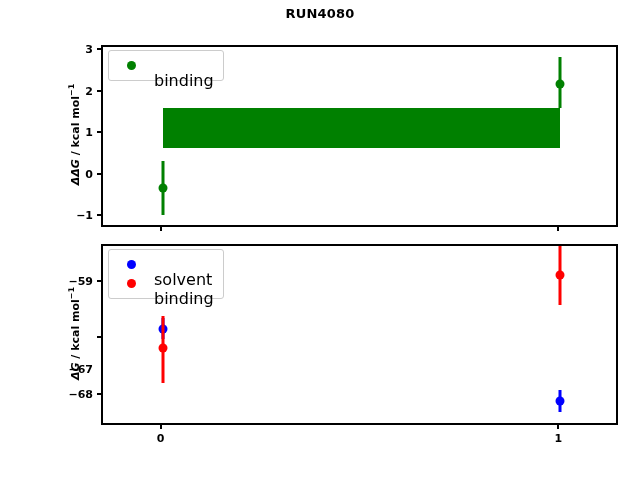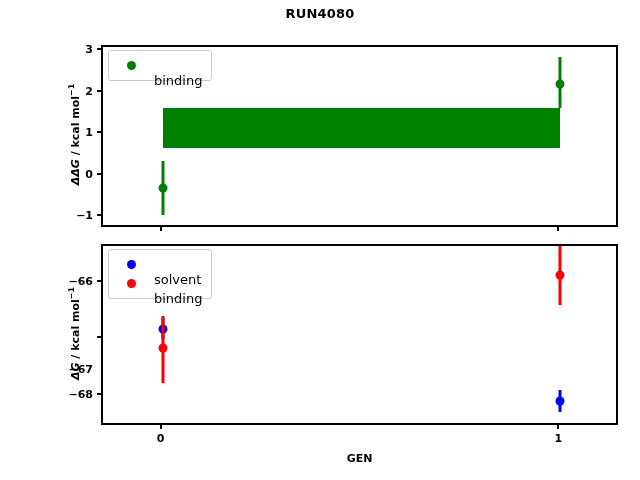--- a/index.html
+++ b/index.html
@@ -161,21 +161,21 @@
     width: 9px;
     height: 9px;
     border-radius: 50%;
   }
   .legend-dashed {
     width: 26px;
     height: 0;
     border-top: 2px dotted #008000;
   }
   .legend-text {
-    font-size: 13px;
+    font-size: 16px;
     color: #000000;
     padding-left: 8px;
     white-space: nowrap;
     margin-top: 29px;
   }
 </style>
 </head>
 <body>
 
 <div id="figure">
@@ -224,21 +224,21 @@
       <div class="marker" style="left: 59.6538px; top: 83.1469px; background: rgb(0, 0, 255);"></div>
       <div class="errbar" style="left: 457.346px; top: 143.669px; height: 22.625px; background: rgb(0, 0, 255);"></div>
       <div class="marker" style="left: 457.346px; top: 154.981px; background: rgb(0, 0, 255);"></div>
       <div class="errbar" style="left: 59.6538px; top: 69.5719px; height: 67.3094px; background: rgb(255, 0, 0);"></div>
       <div class="marker" style="left: 59.6538px; top: 102.378px; background: rgb(255, 0, 0);"></div>
       <div class="errbar" style="left: 457.346px; top: -2.82812px; height: 61.6531px; background: rgb(255, 0, 0);"></div>
       <div class="marker" style="left: 457.346px; top: 28.8469px; background: rgb(255, 0, 0);"></div>
     </div>
   <div id="ticks-bottom">
       <div class="ytick-mark" style="left: 97px; top: 279.766px;"></div>
-      <div class="ytick-label" style="left: 53px; top: 280.766px; width: 40px;">−66</div>
+      <div class="ytick-label" style="left: 53px; top: 280.766px; width: 40px;">−59</div>
       <div class="ytick-mark" style="left: 97px; top: 336.328px;"></div>
       <div class="ytick-label" style="left: 53px; top: 337.328px; width: 40px; margin-top: 32px;">−67</div>
       <div class="ytick-mark" style="left: 97px; top: 392.891px;"></div>
       <div class="ytick-label" style="left: 53px; top: 393.891px; width: 40px;">−68</div>
     </div>
 
   <div class="legend" id="legend-bottom" style="left: 108px; top: 249px;">
       <div class="legend-row">
         <span class="legend-key">
           <span class="legend-dot" style="background: rgb(0, 0, 255);"></span>
@@ -254,15 +254,14 @@
     </div>
 
   <div id="xticks">
       <div class="xtick-mark" style="left: 159.654px; top: 425px;"></div>
       <div class="xtick-mark" style="left: 159.654px; top: 227px;"></div>
       <div class="xtick-label" style="left: 160.654px; top: 432px;">0</div>
       <div class="xtick-mark" style="left: 557.346px; top: 425px;"></div>
       <div class="xtick-mark" style="left: 557.346px; top: 227px;"></div>
       <div class="xtick-label" style="left: 558.346px; top: 432px;">1</div>
     </div>
-  <div class="xlabel">GEN</div>
 
 </div>
 
 </body></html>

